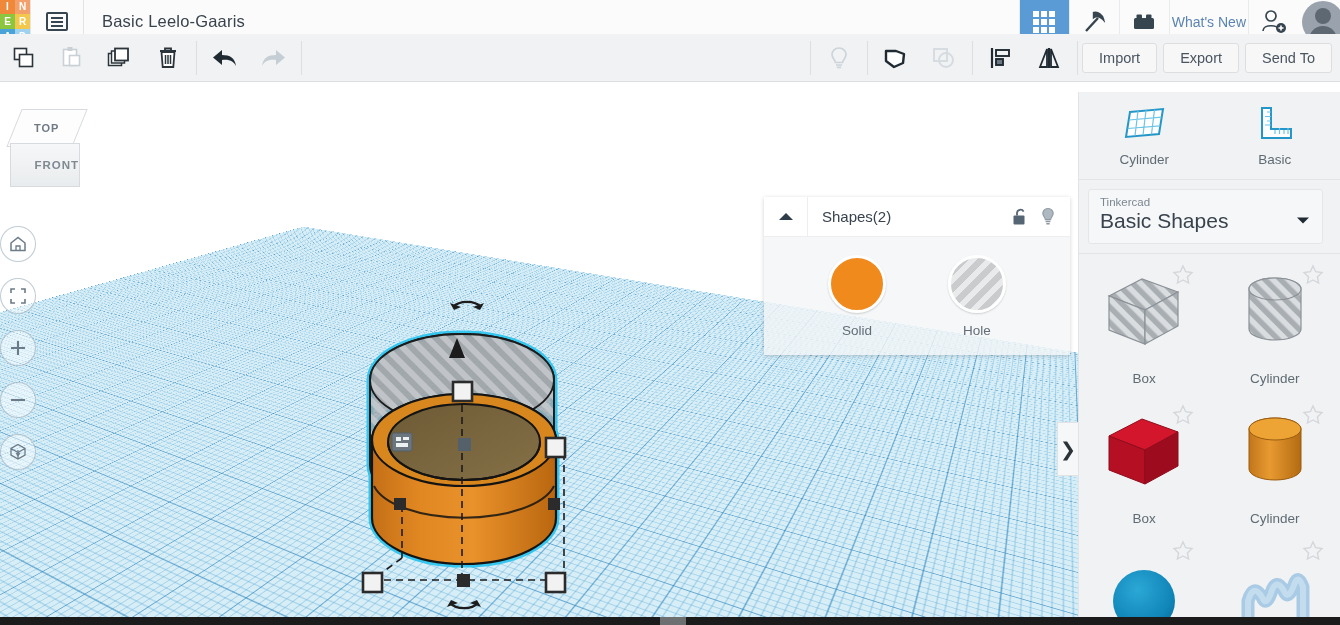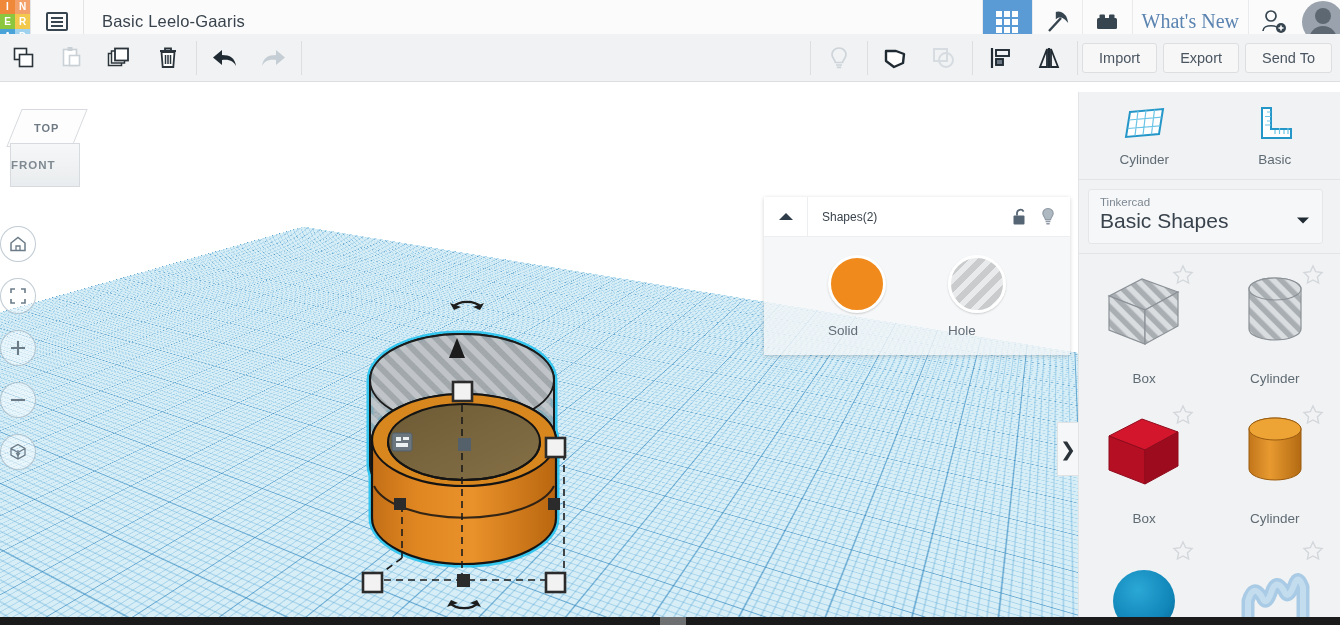--- a/index.html
+++ b/index.html
@@ -39,22 +39,22 @@
   }
   .header-right { margin-left: auto; display: flex; align-items: center; height: 44px; }
   .hdr-btn {
     width: 50px; height: 44px; display: flex; align-items: center; justify-content: center;
     border-left: 1px solid #e8eaec; background: transparent;
   }
   .hdr-btn.active { background: #5b9bd5; }
   .grid9 { display: grid; grid-template-columns: repeat(3, 6px); grid-template-rows: repeat(3, 6px); gap: 2px; }
   .grid9 span { background: #fff; display: block; }
   .whatsnew {
-    height: 44px; display: flex; align-items: center; padding: 0 9px;
-    border-left: 1px solid #e8eaec; color: #5b84b1; font-size: 20px; white-space: nowrap; font-family: Liberation Serif, serif;
+    height: 44px; display: flex; align-items: center; padding: 0 2px;
+    border-left: 1px solid #e8eaec; color: #5b84b1; font-size: 14px; white-space: nowrap;
   }
   .avatar {
     width: 42px; height: 42px; border-radius: 50%; background: #9aa3ad;
     position: relative; overflow: hidden; margin-left: 4px; margin-right: -4px;
   }
   .avatar::before { content:""; position:absolute; width:16px;height:16px;border-radius:50%;background:#5d6872;left:13px;top:7px;}
   .avatar::after { content:""; position:absolute; width:28px;height:20px;border-radius:14px 14px 0 0;background:#5d6872;left:7px;top:25px;}
 
   
   .toolbar {
@@ -95,47 +95,47 @@
   .viewcube { position: absolute; left: 8px; top: 17px; width: 80px; height: 84px; }
   .vc-top {
     position: absolute; left: 6px; top: 0; width: 66px; height: 38px;
     background: #fdfdfd; border: 1px solid #d7dade;
     transform: skewX(-22deg) ; display:flex;align-items:center;justify-content:center;
   }
   .vc-top span { transform: skewX(22deg); font-size: 11px; font-weight: bold; color: #6f7a85; letter-spacing: 1px;}
   .vc-front {
     position: absolute; left: 2px; top: 34px; width: 70px; height: 44px;
     background: linear-gradient(#f6f7f8,#e9ecee); border: 1px solid #d7dade;
-    display:flex;align-items:center;justify-content:flex-start;
+    display:flex;align-items:center;justify-content:flex-end;
   }
   .vc-front span { font-size: 11.5px; font-weight: bold; color: #7e8991; letter-spacing: 1px;}
 
   .navbtn {
     position: absolute; left: 0px; width: 36px; height: 36px; border-radius: 50%;
     border: 1px solid rgba(140,160,175,.55); background: rgba(255,255,255,.45);
     display: flex; align-items: center; justify-content: center; color: #6b7b88;
   }
 
   
   .shapes-panel {
     position: absolute; left: 764px; top: 105px; width: 306px; height: 158px;
     box-shadow: 0 1px 4px rgba(0,0,0,.18);
   }
   .sp-head {
     height: 40px; background: #fff; display: flex; align-items: center;
     border-bottom: 1px solid #eceeef;
   }
   .sp-collapse { width: 44px; height: 40px; display: flex; align-items: center; justify-content: center; border-right: 1px solid #eceeef;}
-  .sp-title { margin-left: 14px; font-size: 12px; color: #39434d; }
+  .sp-title { margin-left: 14px; font-size: 15px; color: #39434d; }
   .sp-icons { margin-left: auto; display: flex; align-items: center; gap: 10px; padding-right: 13px;}
   .sp-body {
     height: 118px; background: rgba(243,245,246,.80);
     display: flex; align-items: center; justify-content: center; gap: 62px;
   }
-  .swatch-wrap { }
+  .swatch-wrap { text-align: center; }
   .swatch {
     width: 58px; height: 58px; border-radius: 50%; border: 3px solid #fff;
     box-shadow: 0 1px 2px rgba(0,0,0,.18); margin: 0 auto 10px;
   }
   .swatch.solid { background: #f08a1c; }
   .swatch.hole {
     background: repeating-linear-gradient(-45deg, #c9cbcc 0 6px, #e8eaeb 6px 12px);
   }
   .swatch-label { font-size: 13.5px; color: #626d77; }
 

